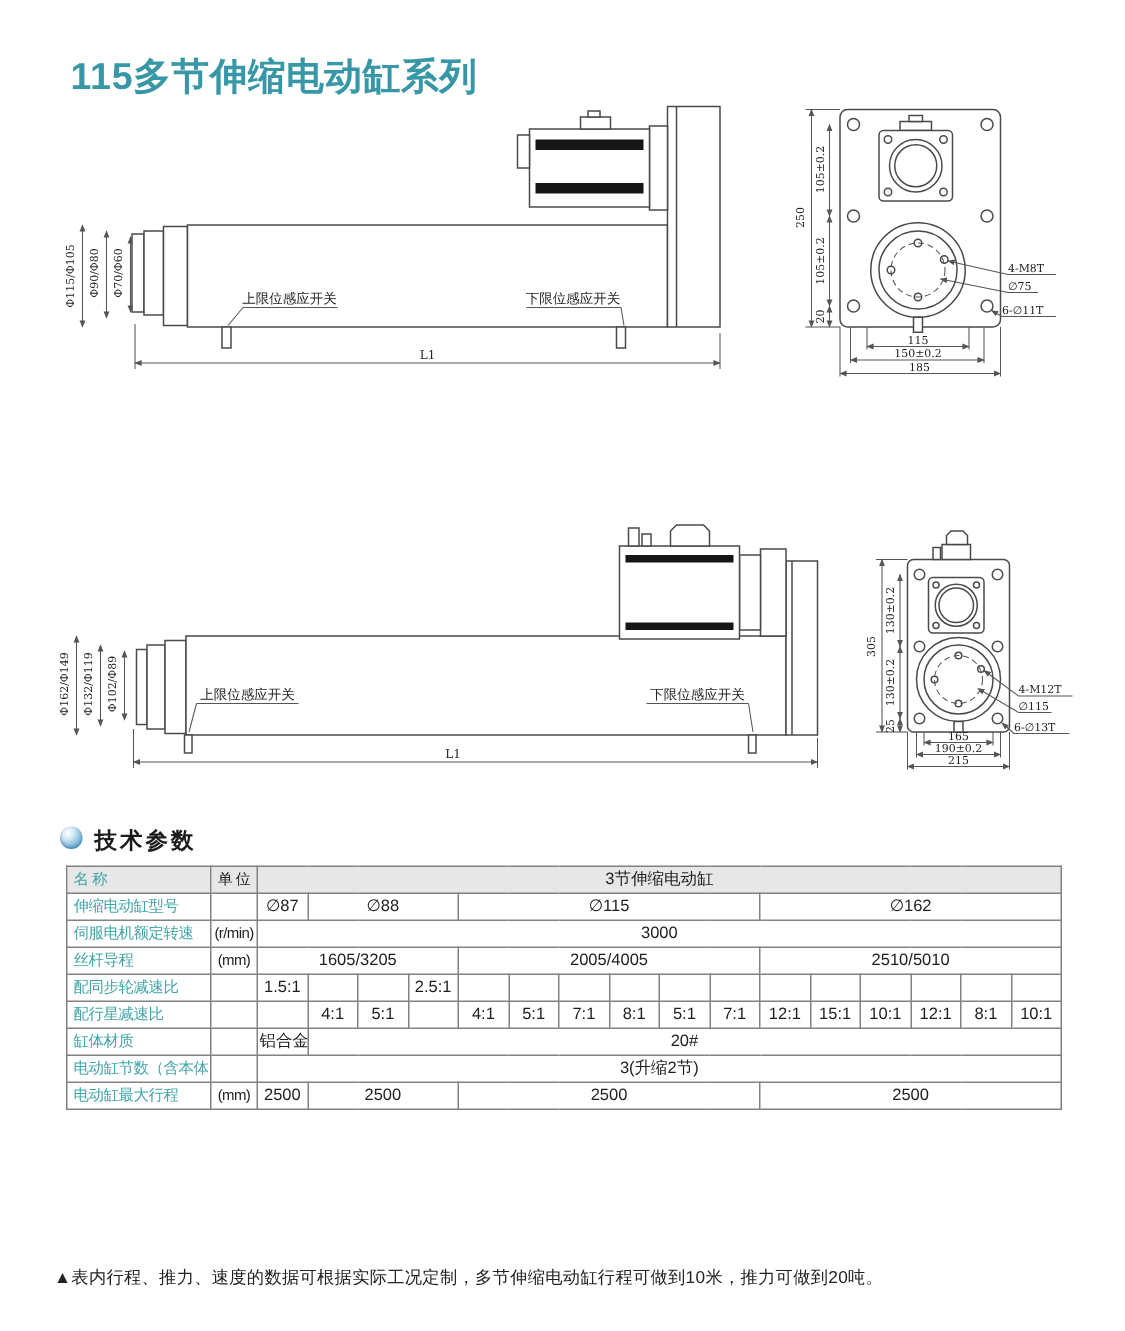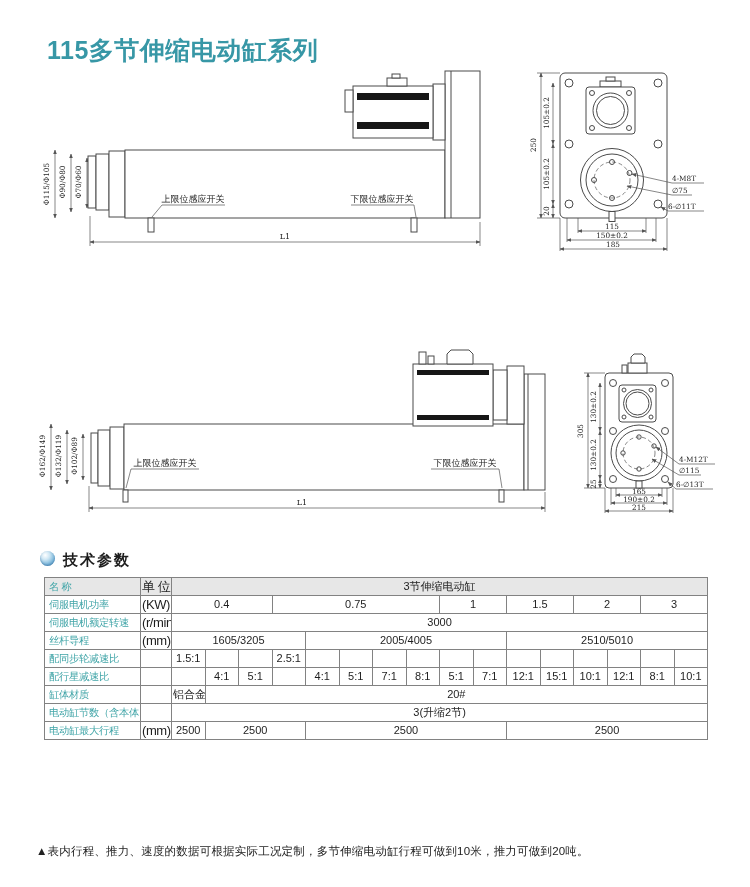--- a/index.html
+++ b/index.html
@@ -26,21 +26,21 @@
   .sphere{width:15px;height:15px;border-radius:50%;display:inline-block;
         background:radial-gradient(circle at 35% 28%,#ffffff,#cfe7f4 30%,#7ab6da 65%,#4b8fc0 100%);
         box-shadow:inset 0 -1px 2px rgba(30,80,130,.45);}
   .specs-title{font-size:15px;font-weight:700;color:#1c1c1c;letter-spacing:2px;}
   table.specs{position:absolute;left:44px;top:577px;border-collapse:collapse;table-layout:fixed;
         width:664px;}
   table.specs td{border:1px solid #828282;height:17px;line-height:17px;font-size:11px;color:#1e1e1e;
         text-align:center;padding:0 1px;overflow:hidden;white-space:nowrap;}
   table.specs tr.head td{background:#e7e7e7;}
   table.specs td.name{color:#41a5a8;text-align:left;padding-left:4px;font-size:10.3px;letter-spacing:-.3px;}
-  table.specs td.unit{font-size:13px;letter-spacing:-.4px;}
+  table.specs td.unit{font-size:10px;letter-spacing:-.4px;}
   .footnote{position:absolute;left:36px;top:844px;font-size:11.5px;color:#222;letter-spacing:.2px;}
 </style>
 </head>
 <body>
 
 <div class="page">
 
   <h1 class="series-title t1">115多节伸缩电动缸系列</h1>
 
   <svg class="drawing d1" width="712" height="240" viewBox="0 0 712 240">
@@ -299,28 +299,26 @@
         <col style="width:33.5px">
         <col style="width:33.5px">
     </colgroup>
     <tbody id="specs-tbody">
         <tr class="head">
           <td colspan="1" class="name">名 称</td>
           <td colspan="1" class="unit">单 位</td>
           <td colspan="16" class="data">3节伸缩电动缸</td>
         </tr>
         <tr>
-          <td colspan="1" class="name">伺服电机功率</td>
-          <td colspan="1" class="unit">(KW)</td>
-          <td colspan="3" class="data">0.4</td>
-          <td colspan="5" class="data">0.75</td>
-          <td colspan="2" class="data">1</td>
-          <td colspan="2" class="data">1.5</td>
-          <td colspan="2" class="data">2</td>
-          <td colspan="2" class="data">3</td>
+          <td colspan="1" class="name">伸缩电动缸型号</td>
+          <td colspan="1" class="unit"></td>
+          <td colspan="1" class="data">∅87</td>
+          <td colspan="3" class="data">∅88</td>
+          <td colspan="6" class="data">∅115</td>
+          <td colspan="6" class="data">∅162</td>
         </tr>
         <tr>
           <td colspan="1" class="name">伺服电机额定转速</td>
           <td colspan="1" class="unit">(r/min)</td>
           <td colspan="16" class="data">3000</td>
         </tr>
         <tr>
           <td colspan="1" class="name">丝杆导程</td>
           <td colspan="1" class="unit">(mm)</td>
           <td colspan="4" class="data">1605/3205</td>

